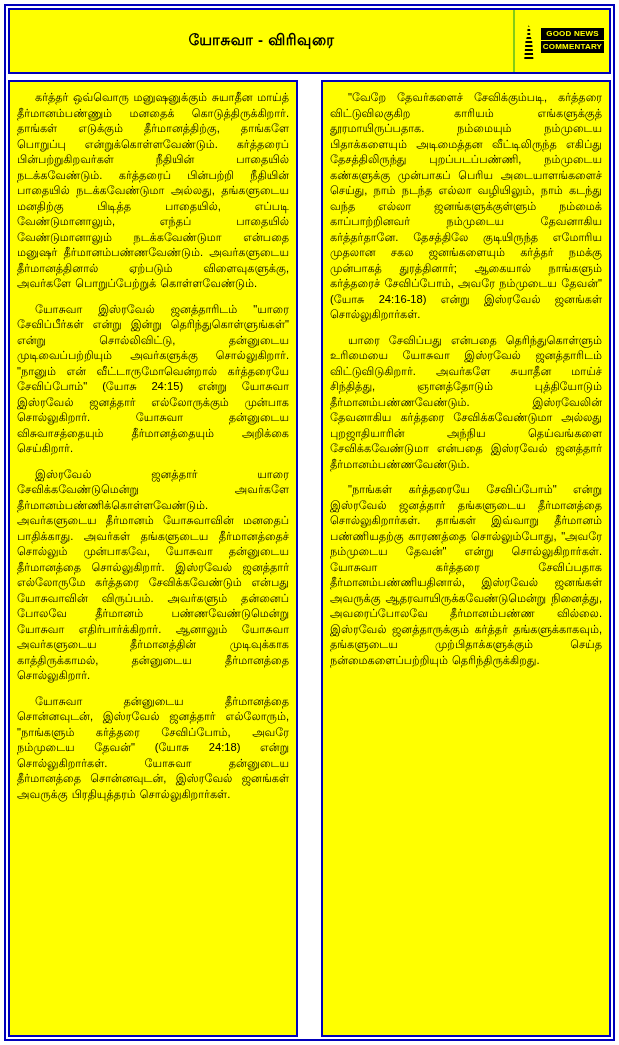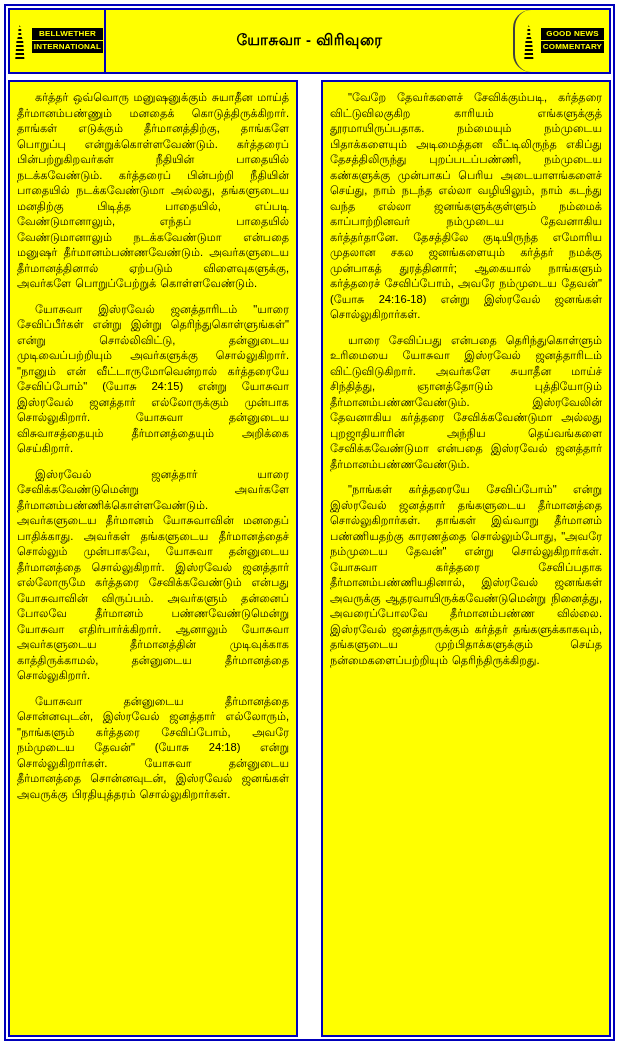--- a/index.html
+++ b/index.html
@@ -48,22 +48,21 @@
     width: 96px;
     border-right: 2px solid #0000bb;
     box-sizing: border-box;
     display: flex;
     align-items: center;
     justify-content: center;
     background: #ffff00;
   }
   .logo-box.right {
     border-right: none;
-    border-left: 2px solid #404040;
-    border-radius: 18px;
+    border-left: 2px solid #84cc16;
   }
   .logo-inner {
     display: flex;
     align-items: center;
     gap: 3px;
     padding: 0 3px;
   }
   .logo-glyph {
     width: 18px;
     height: 40px;
@@ -147,31 +146,20 @@
   }
   .col p:last-child { margin-bottom: 0; }
 </style>
 </head>
 <body>
 
 <div class="page">
   <div class="outer-frame"></div>
 
   <div class="header">
-    <div class="logo-box">
-      <div class="logo-inner">
-        <div class="logo-glyph">
-            <div class="tower"></div>
-          </div>
-        <div class="logo-text">
-          <span class="l1">BELLWETHER</span>
-          <span class="l2">INTERNATIONAL</span>
-        </div>
-      </div>
-    </div>
 
     <div class="header-titles">
       <div class="title-ta">யோசுவா  -  விரிவுரை</div>
     </div>
 
     <div class="logo-box right">
       <div class="logo-inner">
         <div class="logo-glyph">
             <div class="tower"></div>
           </div>

